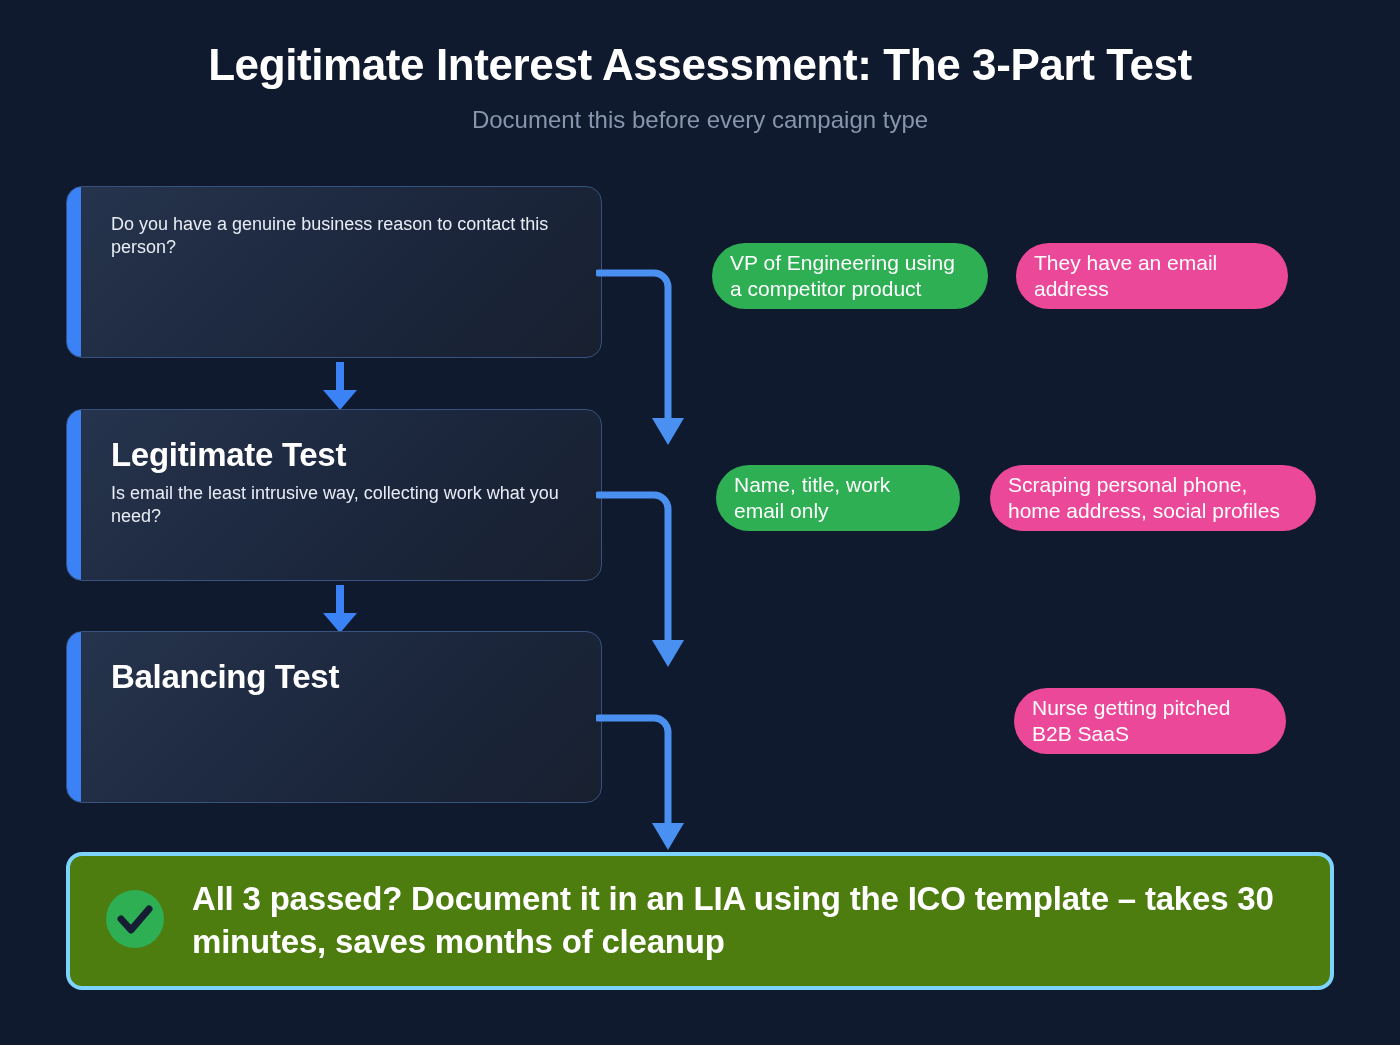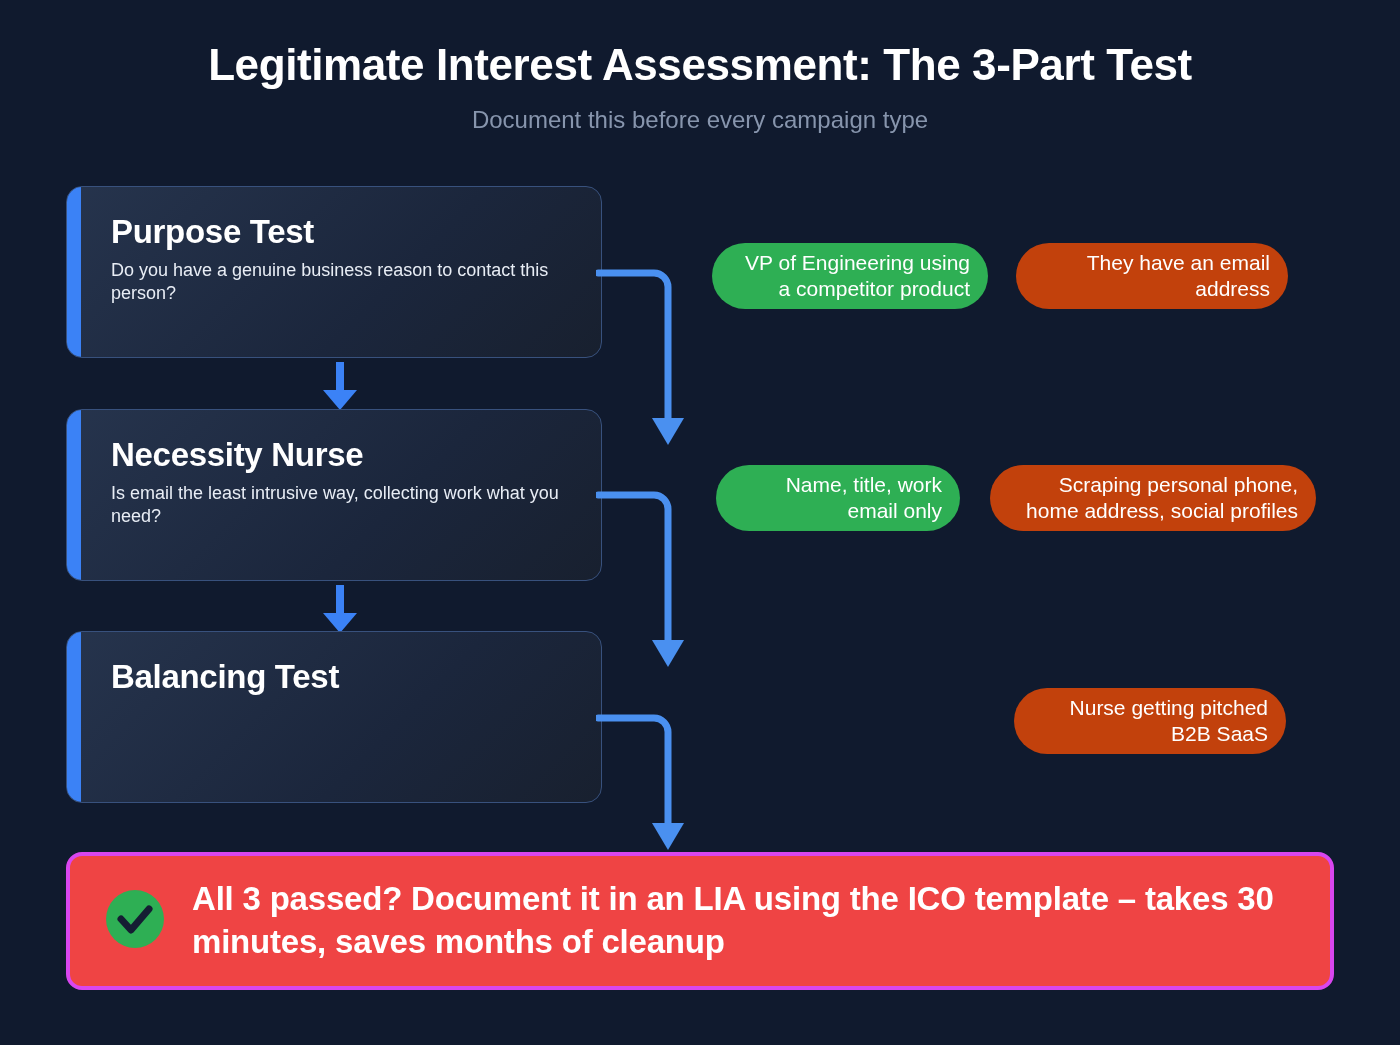--- a/index.html
+++ b/index.html
@@ -53,35 +53,35 @@
   
   .step-arrow { position:absolute; left:310px; width:60px; height:52px; }
 
   
   .elbow { position:absolute; }
 
   
   .pill {
     position:absolute;
     display:flex; align-items:center; justify-content:center;
-    text-align:right;
+    text-align:left;
     border-radius:999px;
     color:#ffffff;
     font-size:21px; line-height:1.24;
     padding:10px 18px;
   }
   .pill.good { background:#2eaf54; }
-  .pill.bad  { background:#c2410c; }
+  .pill.bad  { background:#ec4899; }
 
   
   #banner {
     position:absolute; left:66px; top:852px;
     width:1268px; height:138px;
-    background:#ef4444;
-    border:4px solid #d946ef;
+    background:#4d7c0f;
+    border:4px solid #7dd3fc;
     border-radius:16px;
     display:flex; align-items:center;
     padding:0 34px;
   }
   .check-wrap { flex:0 0 auto; margin-right:26px; }
   .banner-text {
     font-size:33px; font-weight:bold; color:#ffffff;
     line-height:1.3; letter-spacing:-0.2px;
   }
 </style>
@@ -89,21 +89,20 @@
 <body>
 
 <div id="stage">
 
   <div class="title">Legitimate Interest Assessment: The 3-Part Test</div>
   <div class="subtitle">Document this before every campaign type</div>
 
   <div class="card" id="card-1">
     <div class="card-accent"></div>
     <div class="card-body">
-      <div class="card-title">Purpose Test</div>
       <div class="card-desc">Do you have a genuine business reason to contact this person?</div>
     </div>
   </div>
 
   <div class="step-arrow" style="top:360px;">
     <svg width="60" height="52" viewBox="0 0 60 52">
       <path d="M30 2 L30 34" stroke="#3b82f6" stroke-width="8" fill="none"></path>
       <path d="M13 30 L30 50 L47 30 Z" fill="#3b82f6"></path>
     </svg>
   </div>
@@ -114,21 +113,21 @@
       <path d="M56 163 L72 190 L88 163 Z" fill="#4a90f0"></path>
     </svg>
   </div>
 
   <div class="pill good" style="left:712px; top:243px; width:276px; height:66px;">VP of Engineering using a competitor product</div>
   <div class="pill bad" style="left:1016px; top:243px; width:272px; height:66px;">They have an email address</div>
 
   <div class="card" id="card-2">
     <div class="card-accent"></div>
     <div class="card-body">
-      <div class="card-title">Necessity Nurse</div>
+      <div class="card-title">Legitimate Test</div>
       <div class="card-desc">Is email the least intrusive way, collecting work what you need?</div>
     </div>
   </div>
 
   <div class="step-arrow" style="top:583px;">
     <svg width="60" height="52" viewBox="0 0 60 52">
       <path d="M30 2 L30 34" stroke="#3b82f6" stroke-width="8" fill="none"></path>
       <path d="M13 30 L30 50 L47 30 Z" fill="#3b82f6"></path>
     </svg>
   </div>

